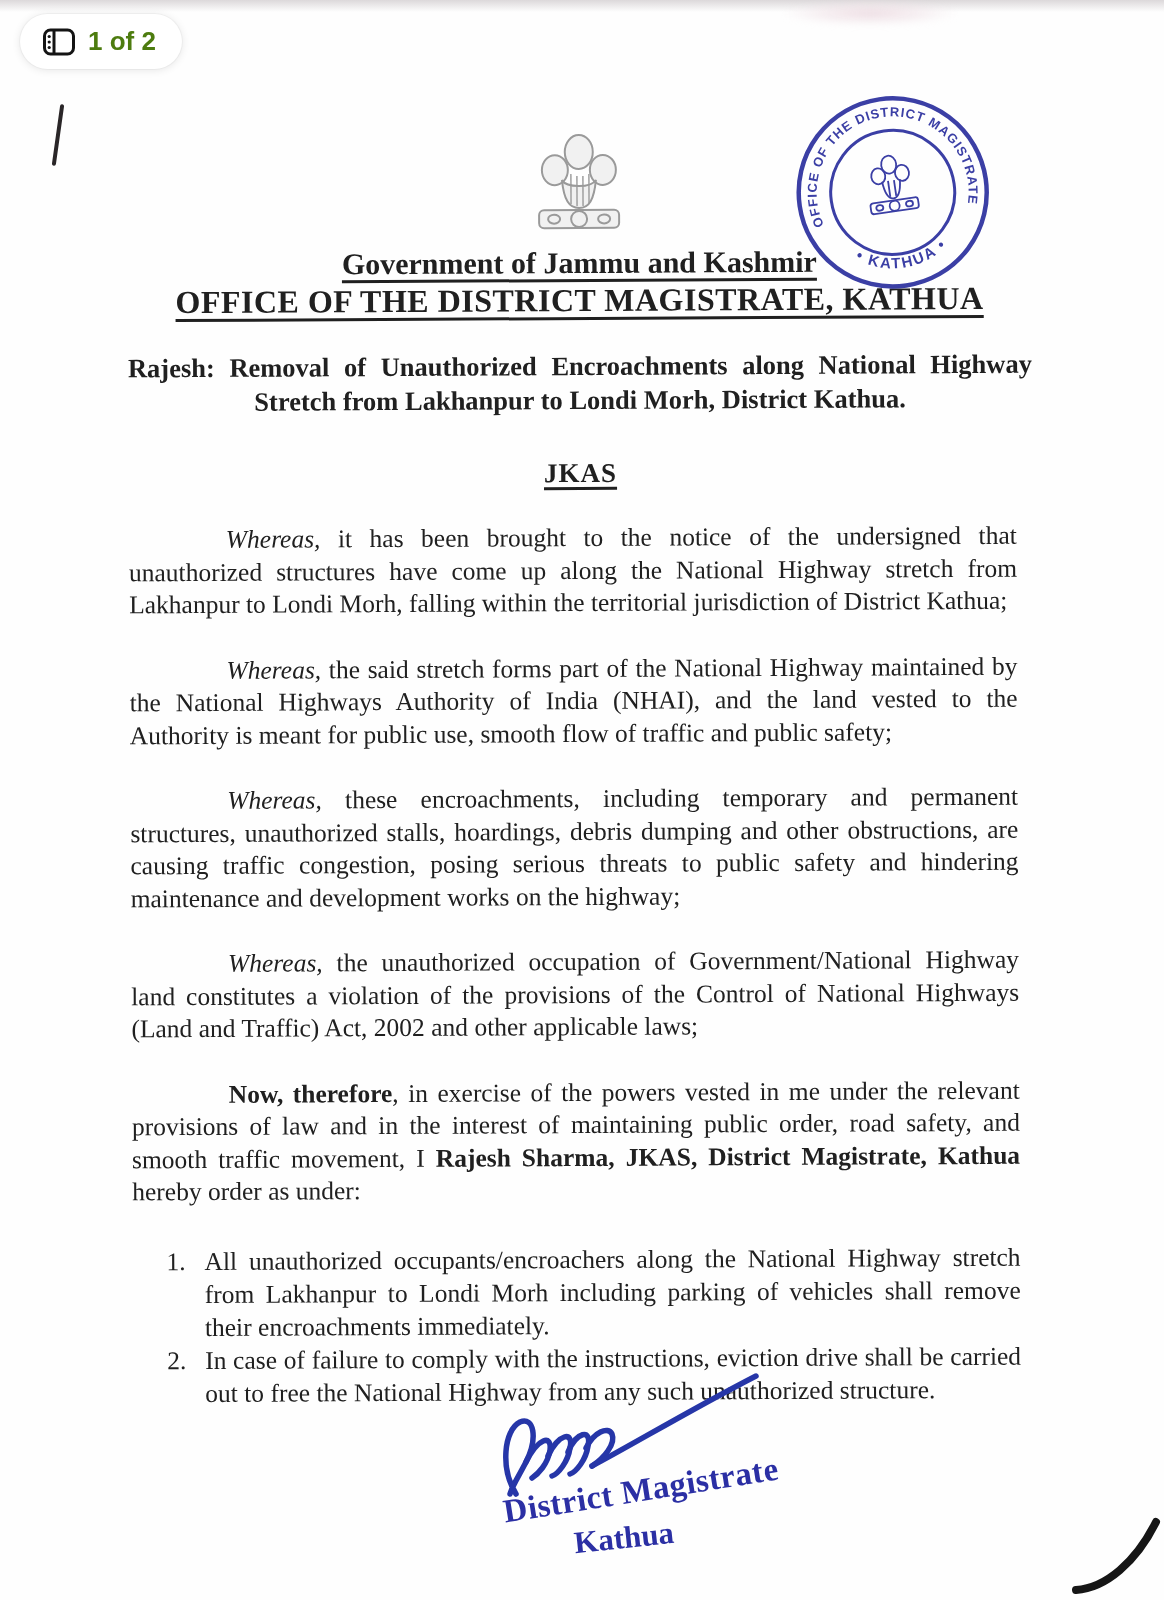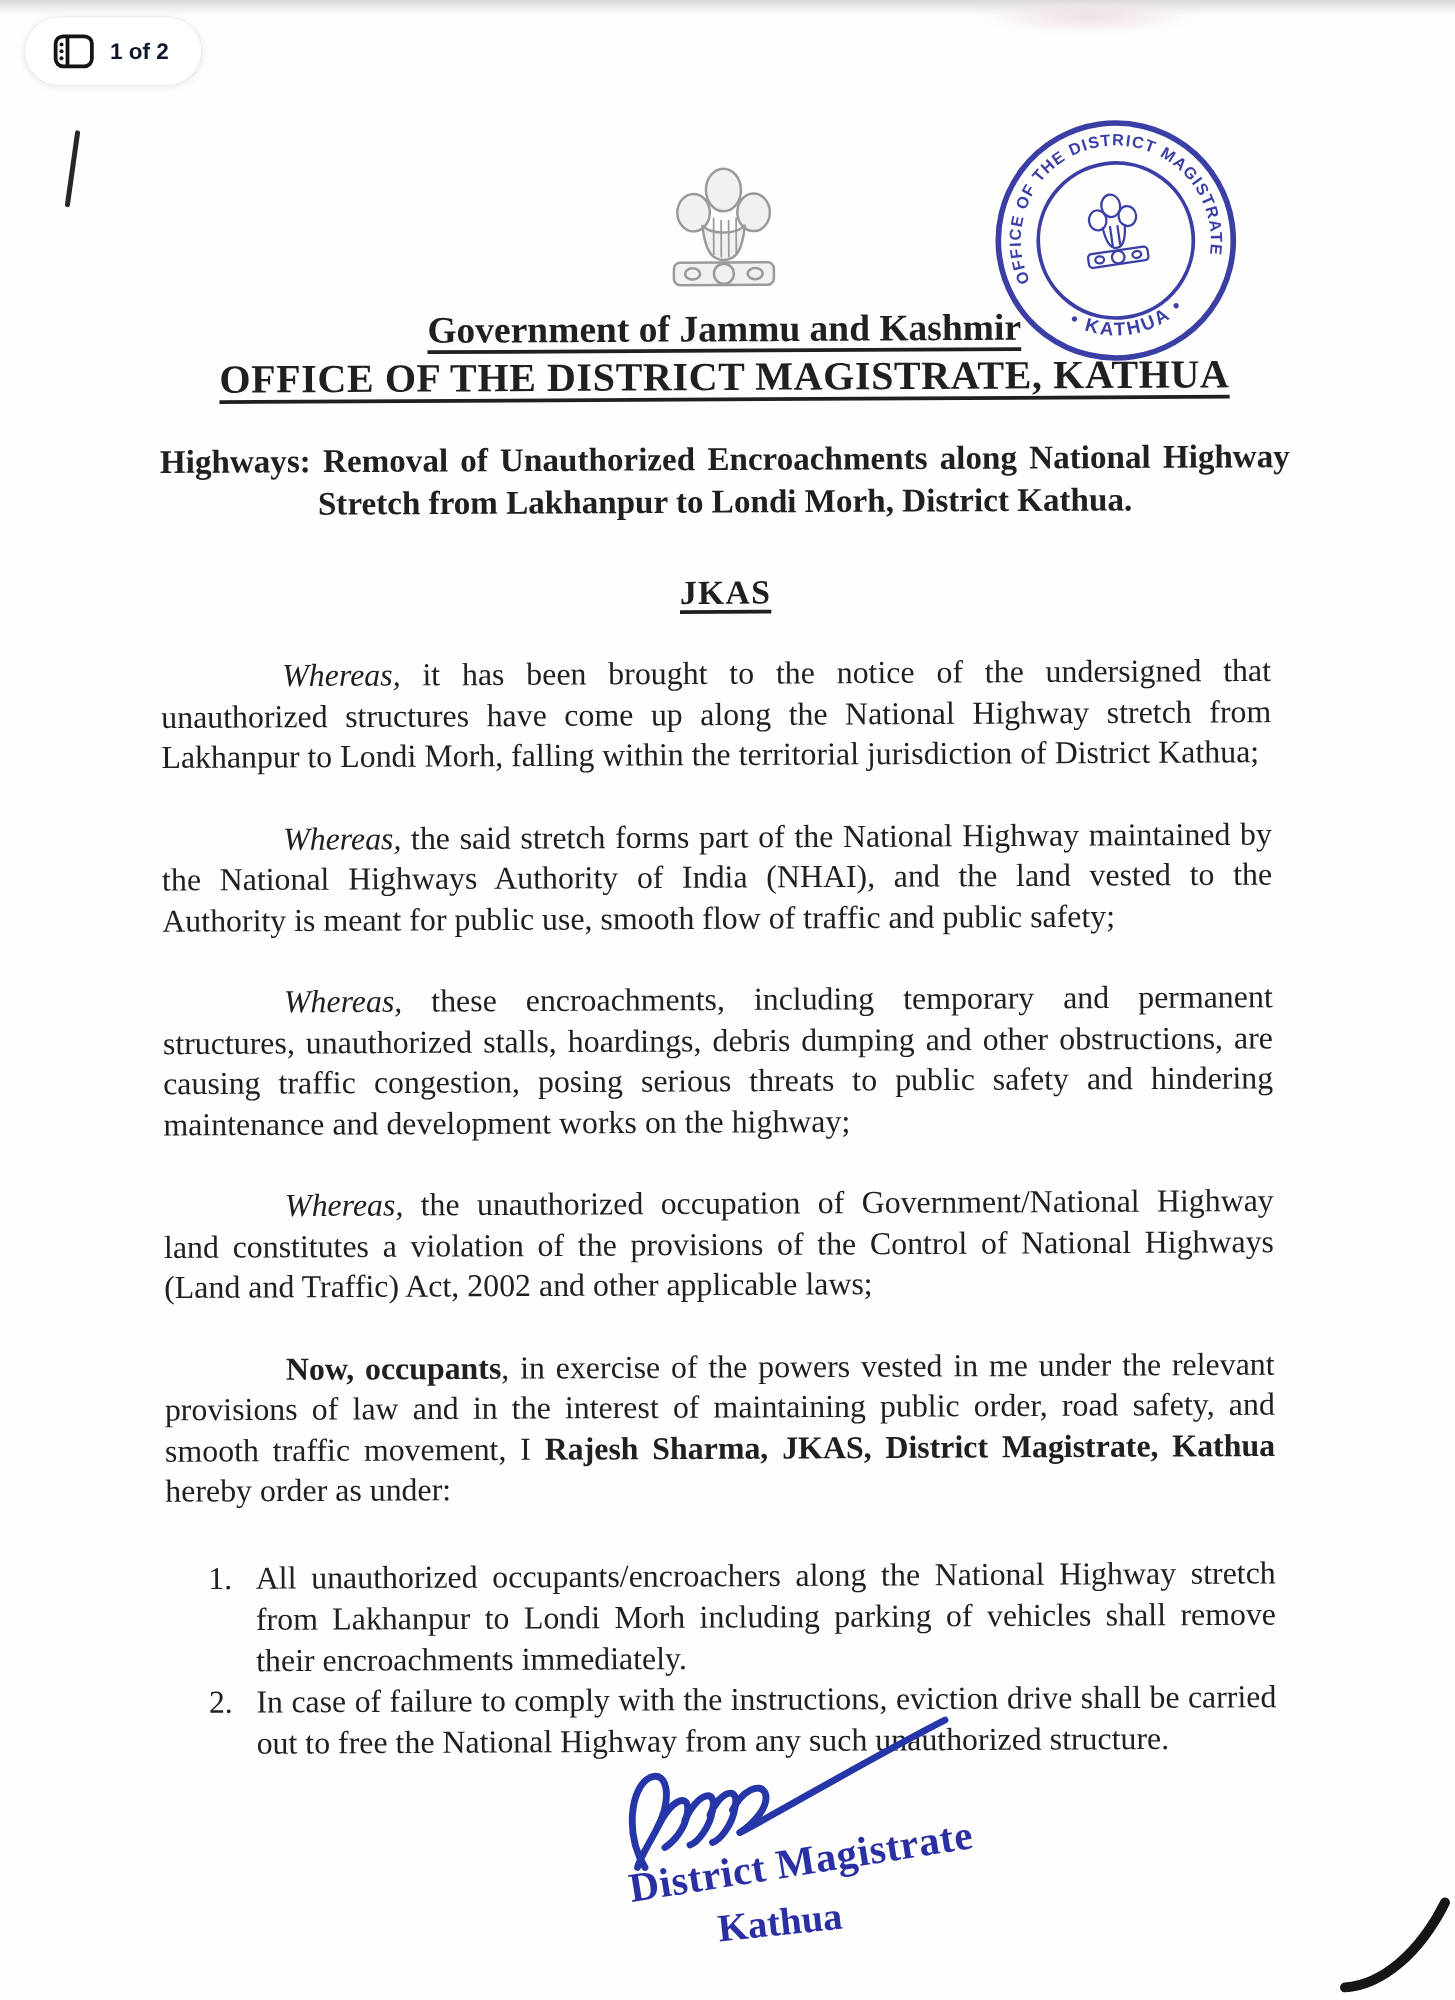--- a/index.html
+++ b/index.html
@@ -9,21 +9,21 @@
     font-family:"Liberation Serif", serif;
   }
   .top-edge{position:absolute;top:0;left:0;right:0;height:12px;
     background:linear-gradient(#dcd8da,#fefefe);}
   .top-smudge{position:absolute;top:0;left:780px;width:180px;height:26px;border-radius:50%;
     background:radial-gradient(closest-side,#eddde3,rgba(255,255,255,0));filter:blur(3px);}
   
   .page-badge{position:absolute;top:14px;left:20px;display:flex;align-items:center;gap:12px;
     background:#ffffff;border-radius:28px;padding:12px 26px 12px 22px;
     box-shadow:0 1px 8px rgba(0,0,0,.10), 0 0 0 1px rgba(0,0,0,.03);
-    font-family:"Liberation Sans", sans-serif;font-weight:bold;font-size:18px;color:#0f172a;}
+    font-family:"Liberation Sans", sans-serif;font-weight:bold;font-size:26px;color:#4d7c0f;}
   .badge-icon{display:flex;align-items:center;}
   
   .pen-mark-tl{position:absolute;left:56px;top:104px;width:4px;height:62px;background:#2a2628;
     border-radius:2px;transform:rotate(8deg);}
   .pen-mark-br{position:absolute;right:0;bottom:6px;}
   
   .doc{position:absolute;left:0;top:130px;width:1164px;transform:rotate(-0.3deg);}
   .emblem{width:100%;text-align:center;}
   .seal{position:absolute;left:796px;top:-36px;transform:rotate(-8deg);opacity:.92;}
   .gov{margin:6px 0 2px 0;text-align:center;font-size:30px;font-weight:bold;}
@@ -119,34 +119,34 @@
         <circle cx="100" cy="113.5" r="5"></circle>
         <ellipse cx="85" cy="113.5" rx="3.5" ry="2.8"></ellipse>
         <ellipse cx="115" cy="113.5" rx="3.5" ry="2.8"></ellipse>
       </g>
     </svg>
   </div>
 
   <h1 class="gov"><span class="u">Government of Jammu and Kashmir</span></h1>
   <h2 class="office"><span class="u">OFFICE OF THE DISTRICT MAGISTRATE, KATHUA</span></h2>
 
-  <p class="subject subject-l1"><span>Highways:</span> <span>Removal of Unauthorized Encroachments along National Highway</span></p>
+  <p class="subject subject-l1"><span>Rajesh:</span> <span>Removal of Unauthorized Encroachments along National Highway</span></p>
   <p class="subject-l2">Stretch from Lakhanpur to Londi Morh, District Kathua.</p>
 
   <h3 class="order"><span class="u">JKAS</span></h3>
 
   <p class="para"><span class="bi">Whereas,</span><span> it has been brought to the notice of the undersigned that unauthorized structures have come up along the National Highway stretch from Lakhanpur to Londi Morh, falling within the territorial jurisdiction of District Kathua;</span></p>
 
   <p class="para"><span class="bi">Whereas,</span><span> the said stretch forms part of the National Highway maintained by the National Highways Authority of India (NHAI), and the land vested to the Authority is meant for public use, smooth flow of traffic and public safety;</span></p>
 
   <p class="para"><span class="bi">Whereas,</span><span> these encroachments, including temporary and permanent structures, unauthorized stalls, hoardings, debris dumping and other obstructions, are causing traffic congestion, posing serious threats to public safety and hindering maintenance and development works on the highway;</span></p>
 
   <p class="para"><span class="bi">Whereas,</span><span> the unauthorized occupation of Government/National Highway land constitutes a violation of the provisions of the Control of National Highways (Land and Traffic) Act, 2002 and other applicable laws;</span></p>
 
-  <p class="para"><span class="b">Now, occupants</span><span>, in exercise of the powers vested in me under the relevant provisions of law and in the interest of maintaining public order, road safety, and smooth traffic movement, I </span><span class="b">Rajesh Sharma, JKAS, District Magistrate, Kathua</span><span> hereby order as under:</span></p>
+  <p class="para"><span class="b">Now, therefore</span><span>, in exercise of the powers vested in me under the relevant provisions of law and in the interest of maintaining public order, road safety, and smooth traffic movement, I </span><span class="b">Rajesh Sharma, JKAS, District Magistrate, Kathua</span><span> hereby order as under:</span></p>
 
   <div class="olist">
     <div class="oli">
       <span class="num">1.</span>
       <div class="litext">All unauthorized occupants/encroachers along the National Highway stretch from Lakhanpur to Londi Morh including parking of vehicles shall remove their encroachments immediately.</div>
     </div>
     <div class="oli">
       <span class="num">2.</span>
       <div class="litext">In case of failure to comply with the instructions, eviction drive shall be carried out to free the National Highway from any such unauthorized structure.</div>
     </div>

